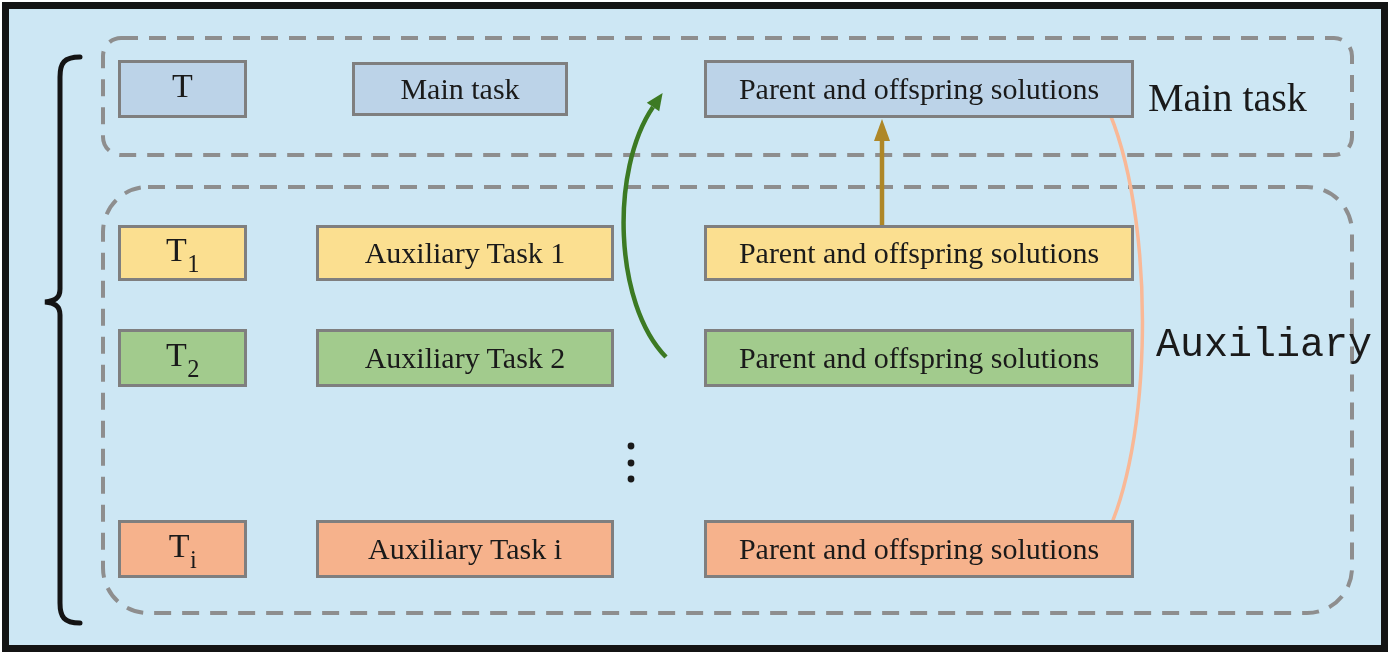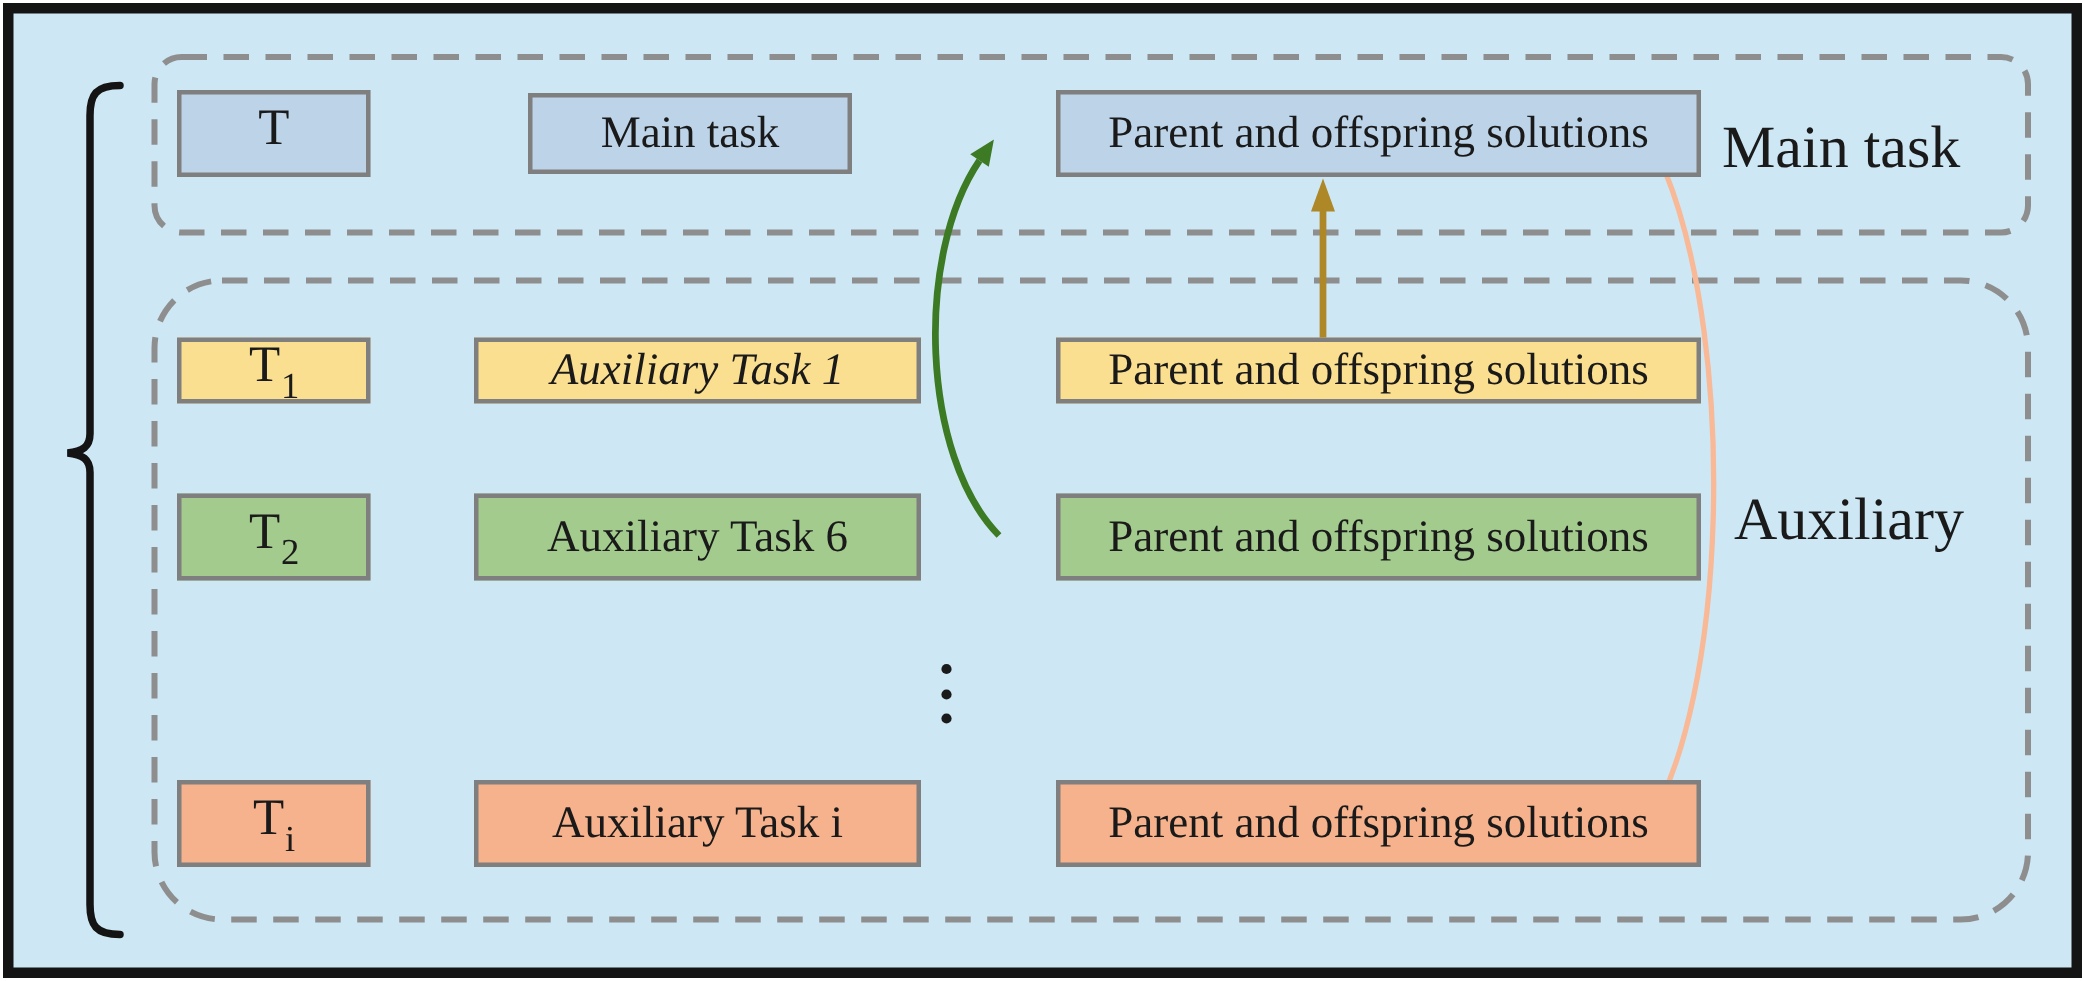--- a/index.html
+++ b/index.html
@@ -18,26 +18,26 @@
   .idbox{font-size:34px;}
   .idbox sub{font-size:0.72em;position:relative;bottom:-0.12em;left:0.02em;}
   
   .c1{left:118px;width:129px;}
   .c2{left:316px;width:298px;}
   .c2-main{left:352px;width:216px;}
   .c3{left:666px;width:430px;margin-left:38px;}
   
   .r1{top:60px;height:58px;}
   .r1n{top:62px;height:54px;}
-  .r2{top:225px;height:44px;}
+  .r2{top:225px;height:56px;}
   .r3{top:329px;height:58px;}
   .r4{top:520px;height:58px;}
   .side-label{position:absolute;font-size:40px;line-height:51px;}
   .lbl-main{left:1148px;top:72px;}
-  .lbl-aux{left:1156px;top:320px;}
+  .lbl-aux{left:1156px;top:320px;font-family:Liberation Mono, monospace;}
 </style>
 </head>
 <body>
 
 <div class="canvas">
   <div class="frame"></div>
 
   <svg class="overlay" viewBox="0 0 1390 654" xmlns="http://www.w3.org/2000/svg">
 
     <rect x="103" y="38" width="1249" height="117" rx="18" ry="18" fill="none" stroke-width="4" stroke-dasharray="17 11" stroke="#8e8e8e"></rect>
@@ -72,27 +72,27 @@
   <div class="box idbox c1 r1" style="background-color: rgb(188, 211, 232);">
     <span><span>T</span><sub></sub></span>
   </div>
   <div class="box c2-main r1n" style="background-color: rgb(188, 211, 232);">Main task</div>
   <div class="box c3 r1" style="background-color: rgb(188, 211, 232);">Parent and offspring solutions</div>
   <div class="side-label lbl-main">Main task</div>
 
   <div class="box idbox c1 r2" style="background-color: rgb(251, 223, 144);">
     <span><span>T</span><sub>1</sub></span>
   </div>
-  <div class="box c2 r2" style="background-color: rgb(251, 223, 144); font-style: italic;">Auxiliary Task 1</div>
+  <div class="box c2 r2" style="background-color: rgb(251, 223, 144);">Auxiliary Task 1</div>
   <div class="box c3 r2" style="background-color: rgb(251, 223, 144);">Parent and offspring solutions</div>
 
   <div class="box idbox c1 r3" style="background-color: rgb(162, 203, 141); font-family: Liberation Serif, serif;">
     <span><span>T</span><sub>2</sub></span>
   </div>
-  <div class="box c2 r3" style="background-color: rgb(162, 203, 141);">Auxiliary Task 6</div>
+  <div class="box c2 r3" style="background-color: rgb(162, 203, 141);">Auxiliary Task 2</div>
   <div class="box c3 r3" style="background-color: rgb(162, 203, 141);">Parent and offspring solutions</div>
 
   <div class="box idbox c1 r4" style="background-color: rgb(246, 178, 140);">
     <span><span>T</span><sub>i</sub></span>
   </div>
   <div class="box c2 r4" style="background-color: rgb(246, 178, 140);">Auxiliary Task i</div>
   <div class="box c3 r4" style="background-color: rgb(246, 178, 140);">Parent and offspring solutions</div>
 
   <div class="side-label lbl-aux">
     <div>Auxiliary</div>

